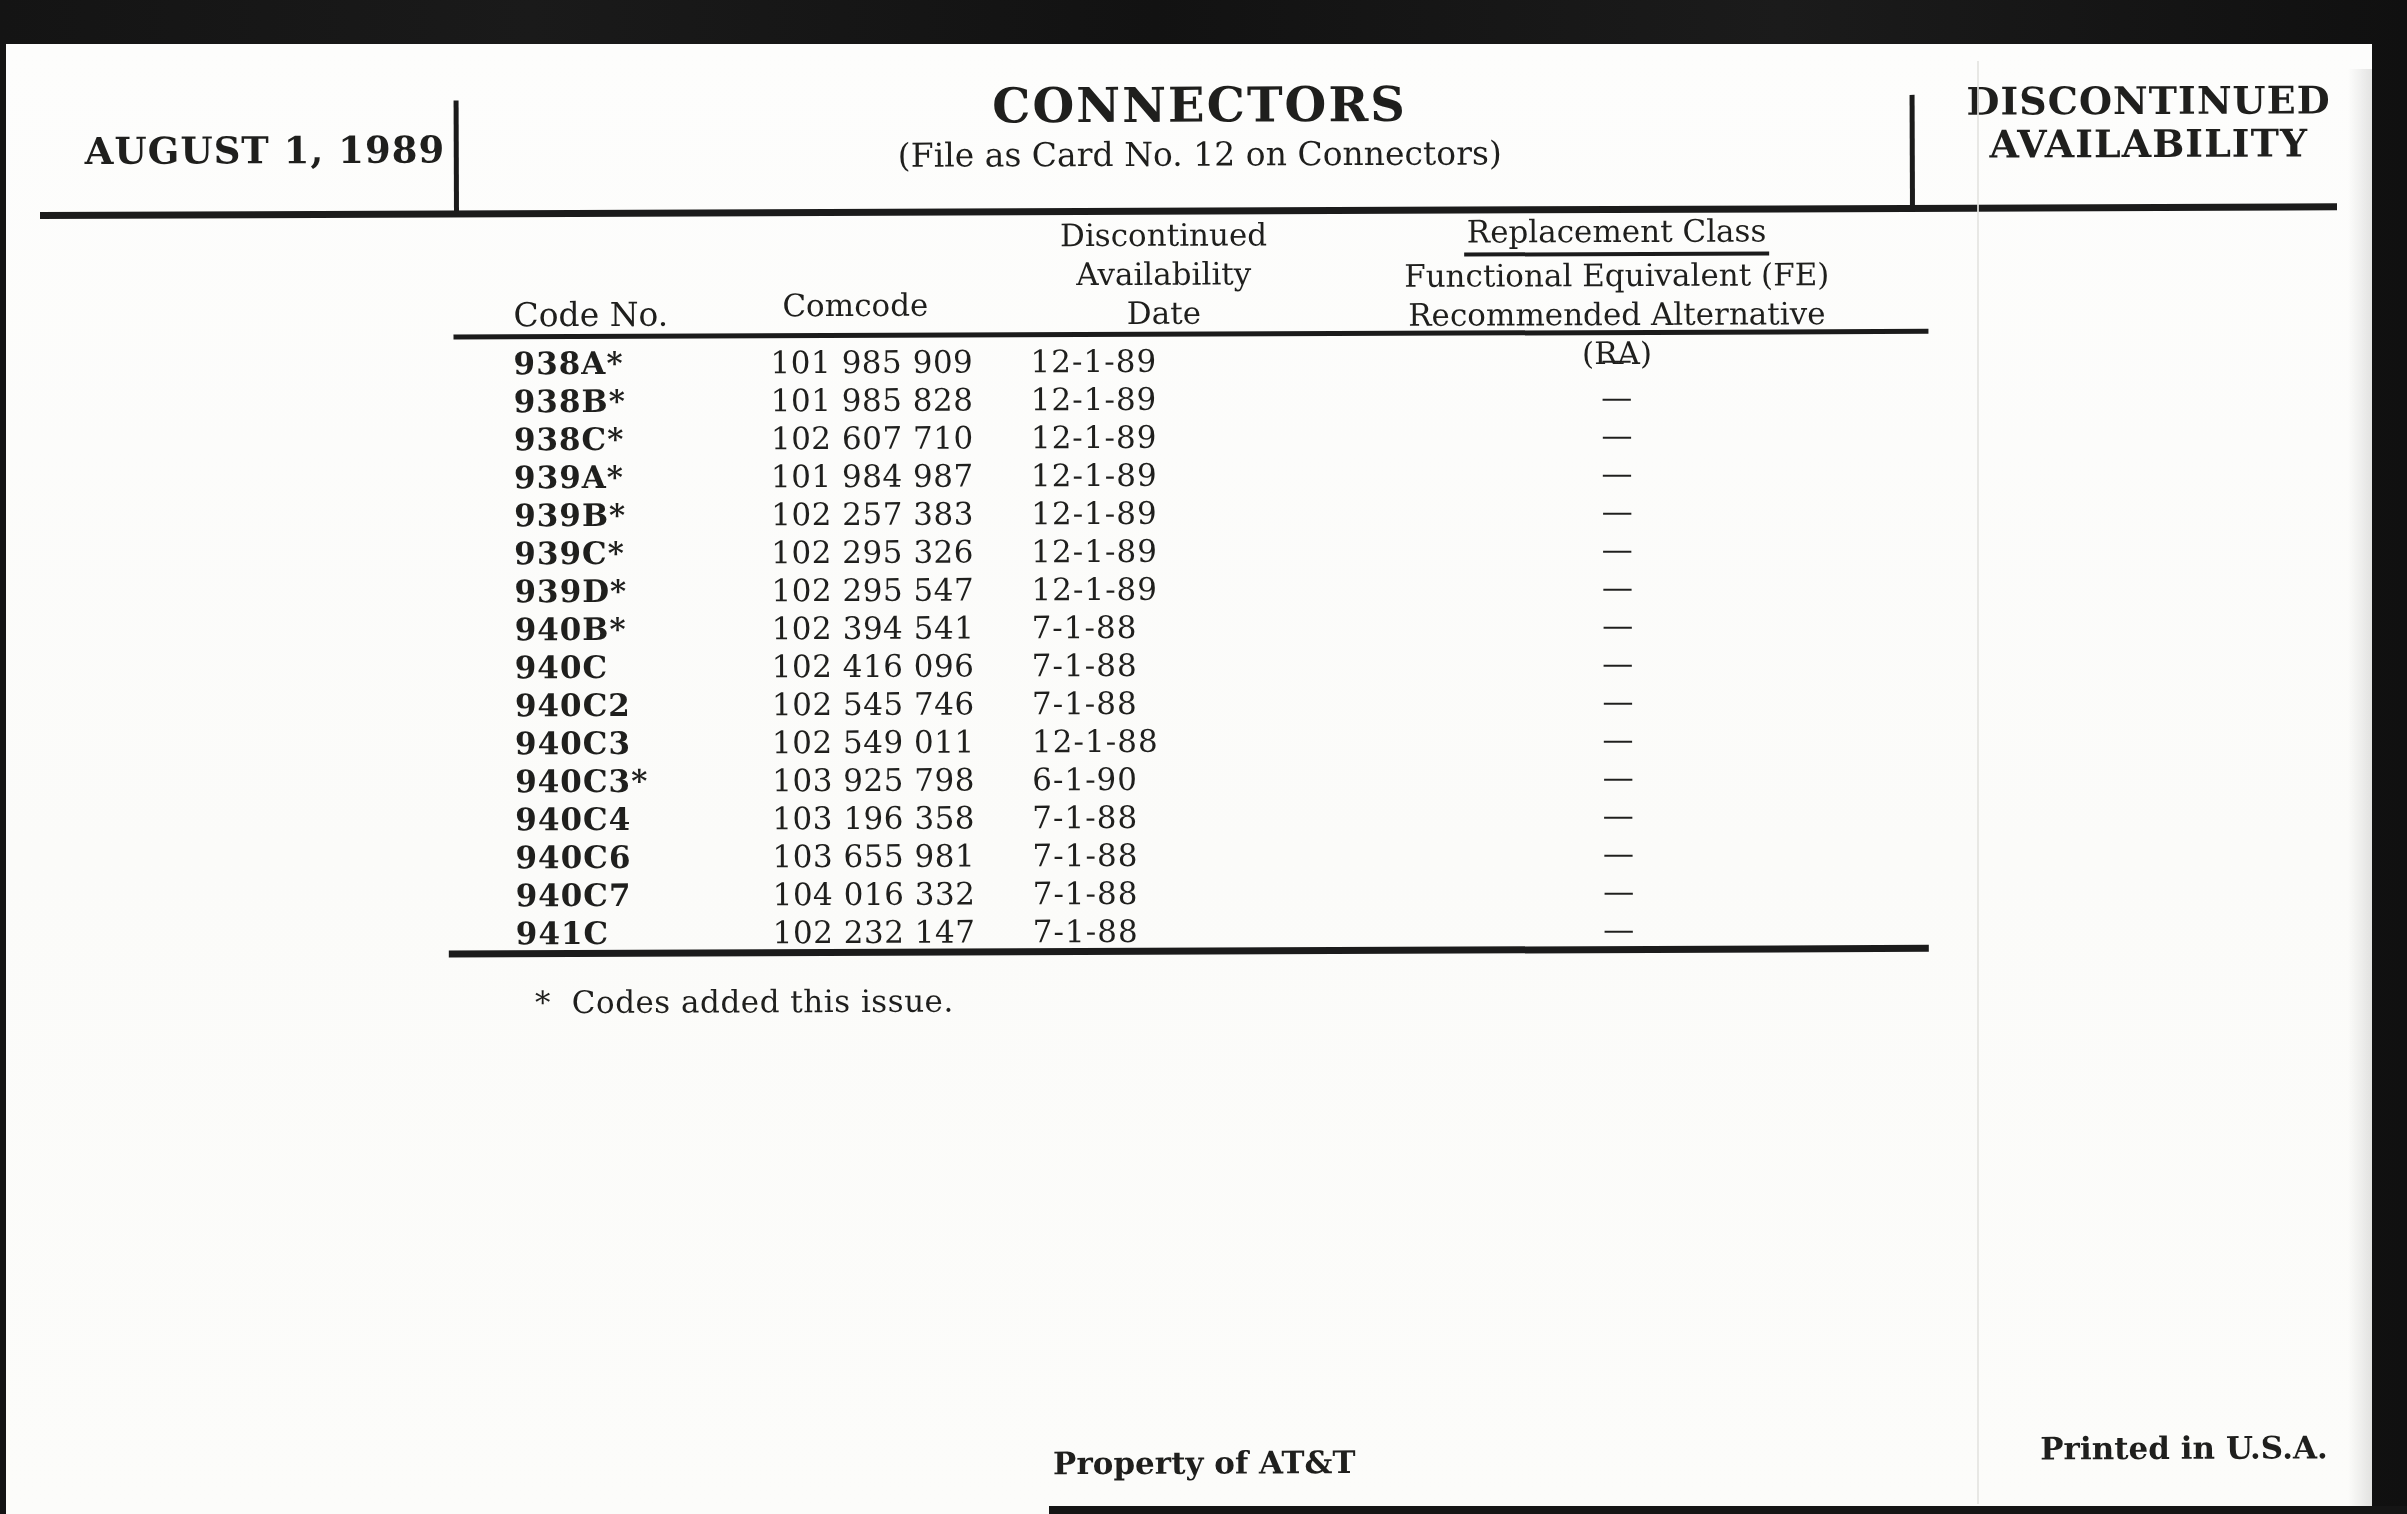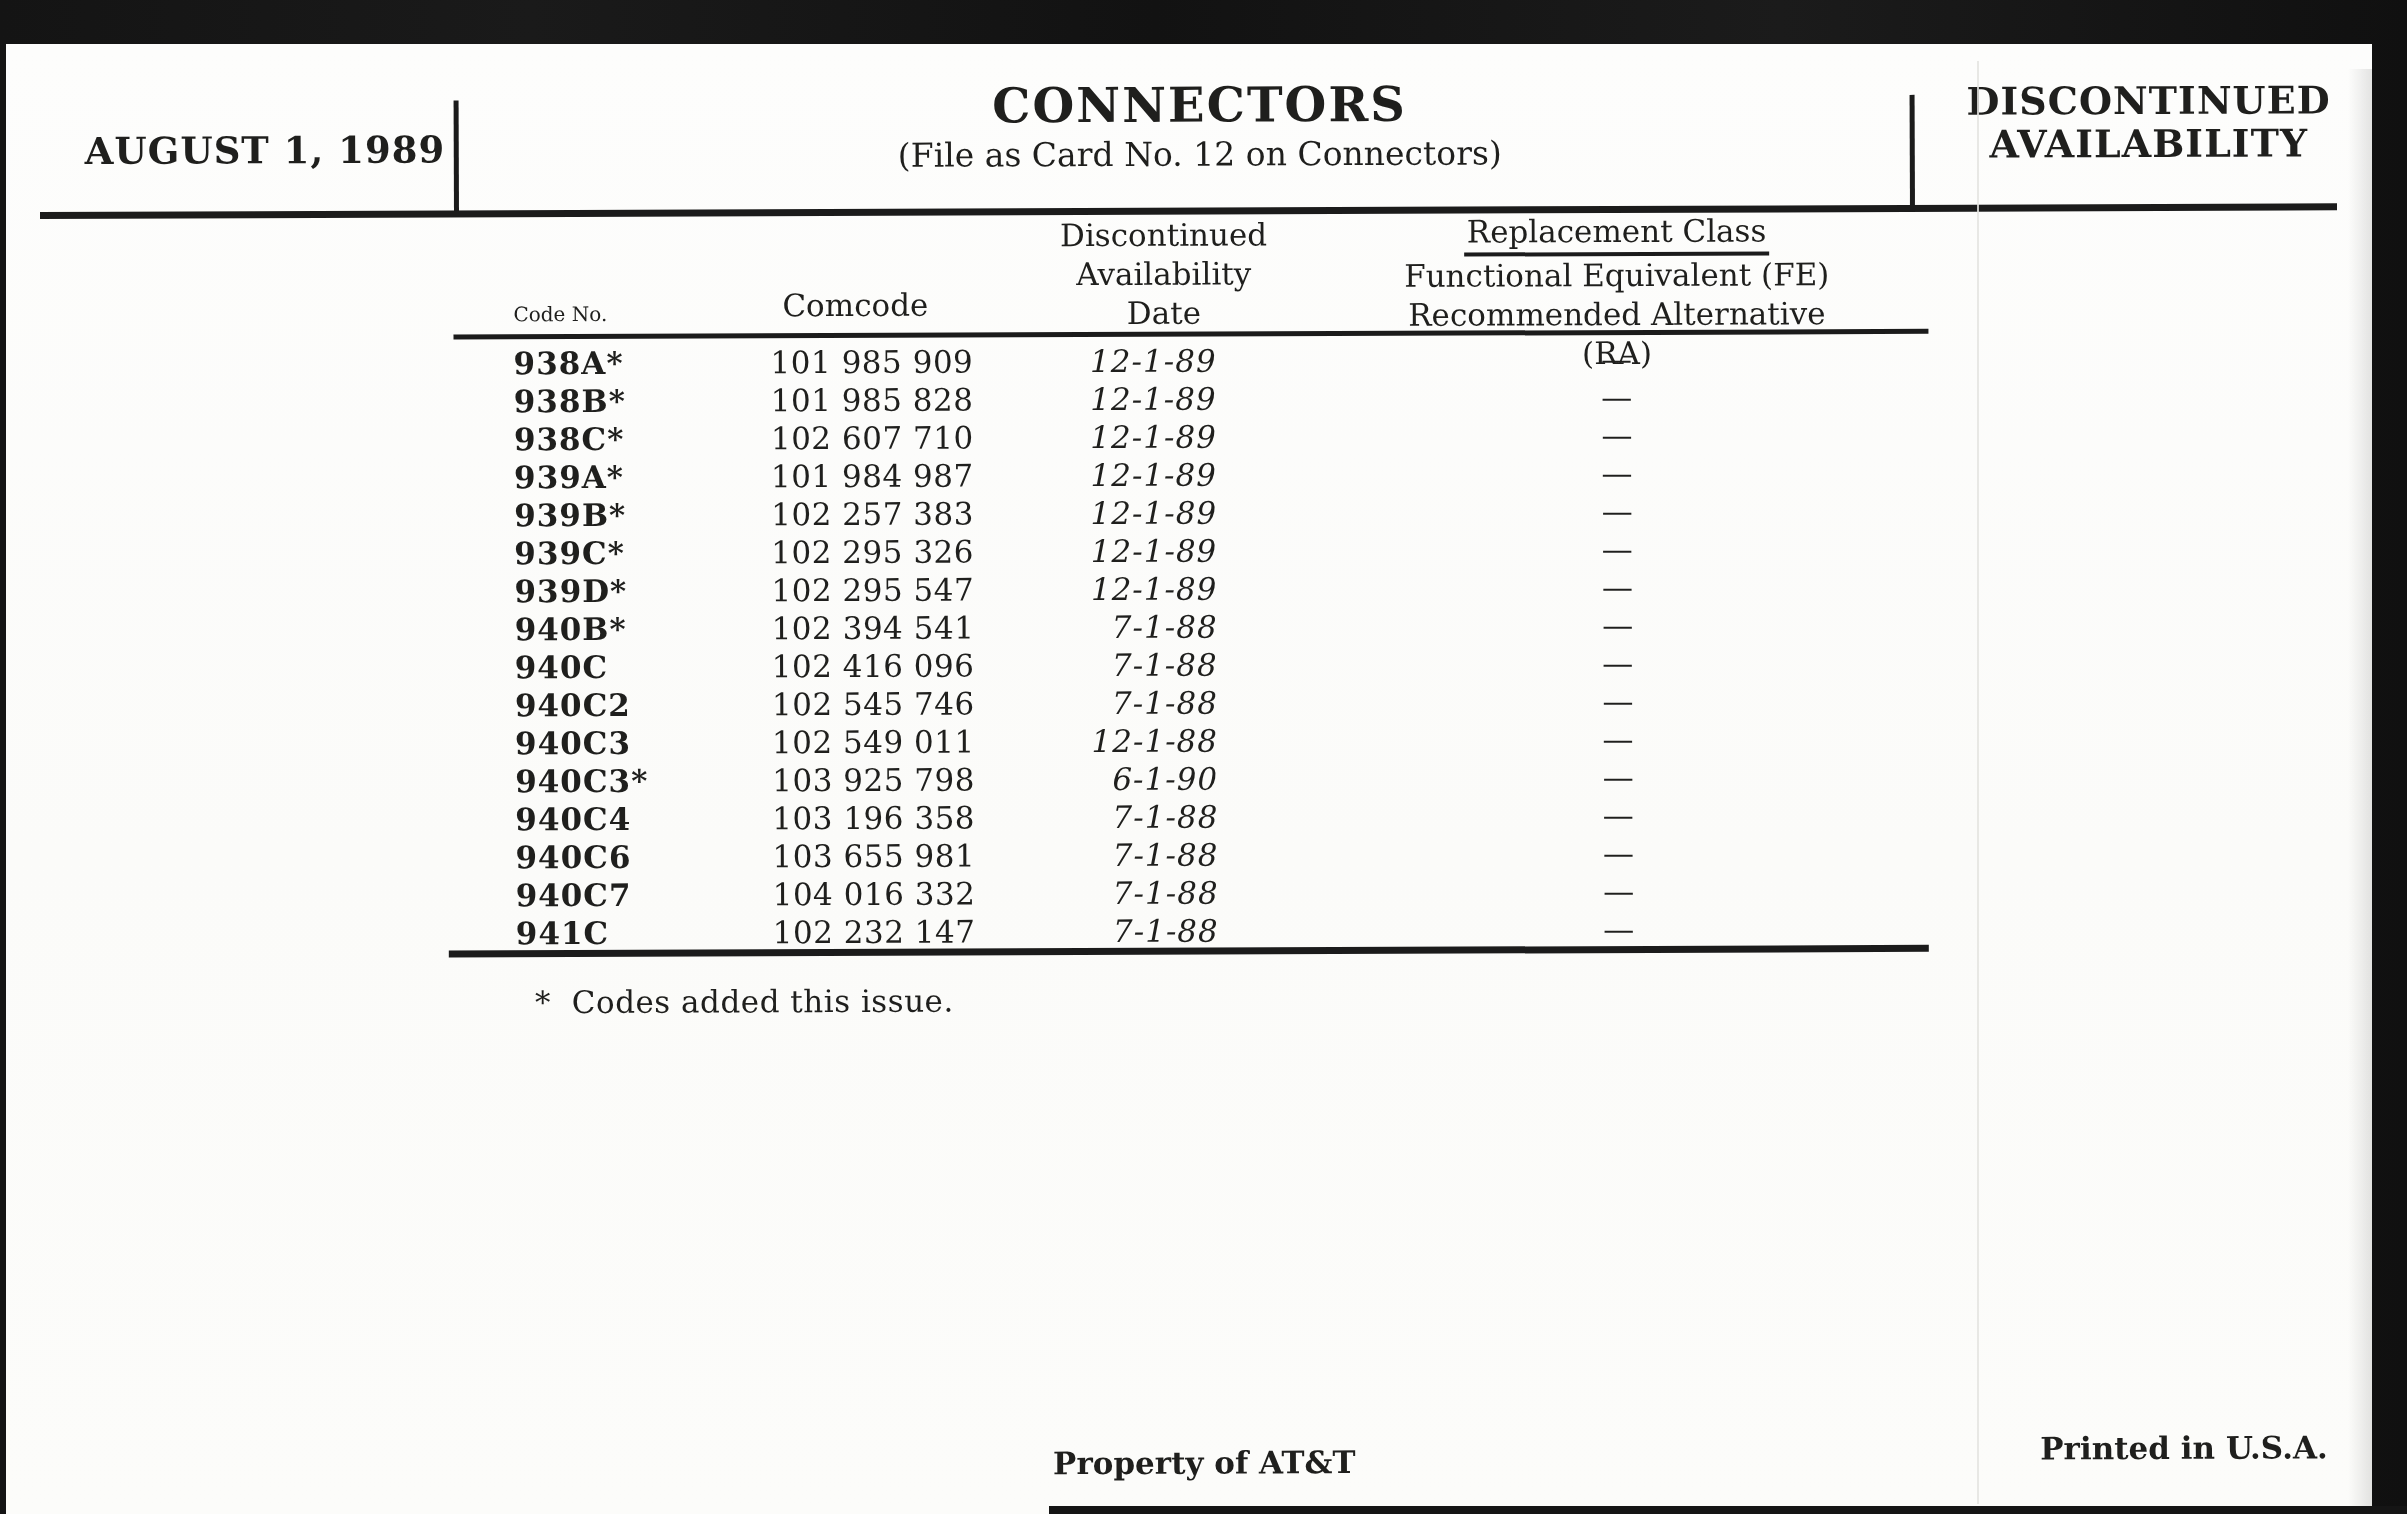--- a/index.html
+++ b/index.html
@@ -30,30 +30,30 @@
   .corner-block{position:absolute;left:1955px;top:87px;width:388px;text-align:center;
     font-size:38px;font-weight:bold;letter-spacing:1px;line-height:43px;}
   .rule{position:absolute;background:#1b1b1b;}
   .main-rule{left:40px;top:212px;width:2297px;height:7px;}
 
   .col-date-header{position:absolute;left:1030px;top:220px;width:267px;text-align:center;
     font-size:31px;line-height:39px;}
   .col-repl-header{position:absolute;left:1376px;top:218px;width:481px;text-align:center;
     font-size:31px;line-height:39px;}
   .underlined{display:inline-block;border-bottom:4px solid #1b1b1b;padding:0 3px 1px 3px;}
-  .code-header{position:absolute;left:513px;top:297px;font-size:20px;line-height:39px;}
+  .code-header{position:absolute;left:513px;top:297px;font-size:33px;line-height:39px;}
   .comcode-header{position:absolute;left:782px;top:289px;font-size:31px;line-height:39px;}
   .header-rule2{left:453px;top:336px;width:1475px;height:5px;}
 
   #rows{position:absolute;left:0;top:346px;width:2408px;}
   .row{position:relative;height:38px;}
   .cell{position:absolute;top:0;font-size:31px;line-height:38px;letter-spacing:1px;white-space:pre;}
   .cell-code{left:513px;font-weight:bold;}
   .cell-comcode{left:770px;letter-spacing:0.5px;}
-  .cell-date{left:1030px;width:186px;text-align:right;font-style:italic;}
+  .cell-date{left:1030px;width:186px;text-align:left;}
   .cell-repl{left:1517px;width:198px;text-align:center;letter-spacing:0;}
 
   .bottom-rule{left:446px;top:952px;width:1480px;height:7px;}
   .footnote{position:absolute;left:532px;top:986px;font-size:31px;white-space:pre;letter-spacing:0.5px;}
 
   .footer-center{position:absolute;left:952px;top:1449px;width:495px;text-align:center;
     font-size:31px;font-weight:bold;}
   .footer-right{position:absolute;left:1980px;top:1438px;width:343px;text-align:right;
     font-size:31px;font-weight:bold;}
 </style>

